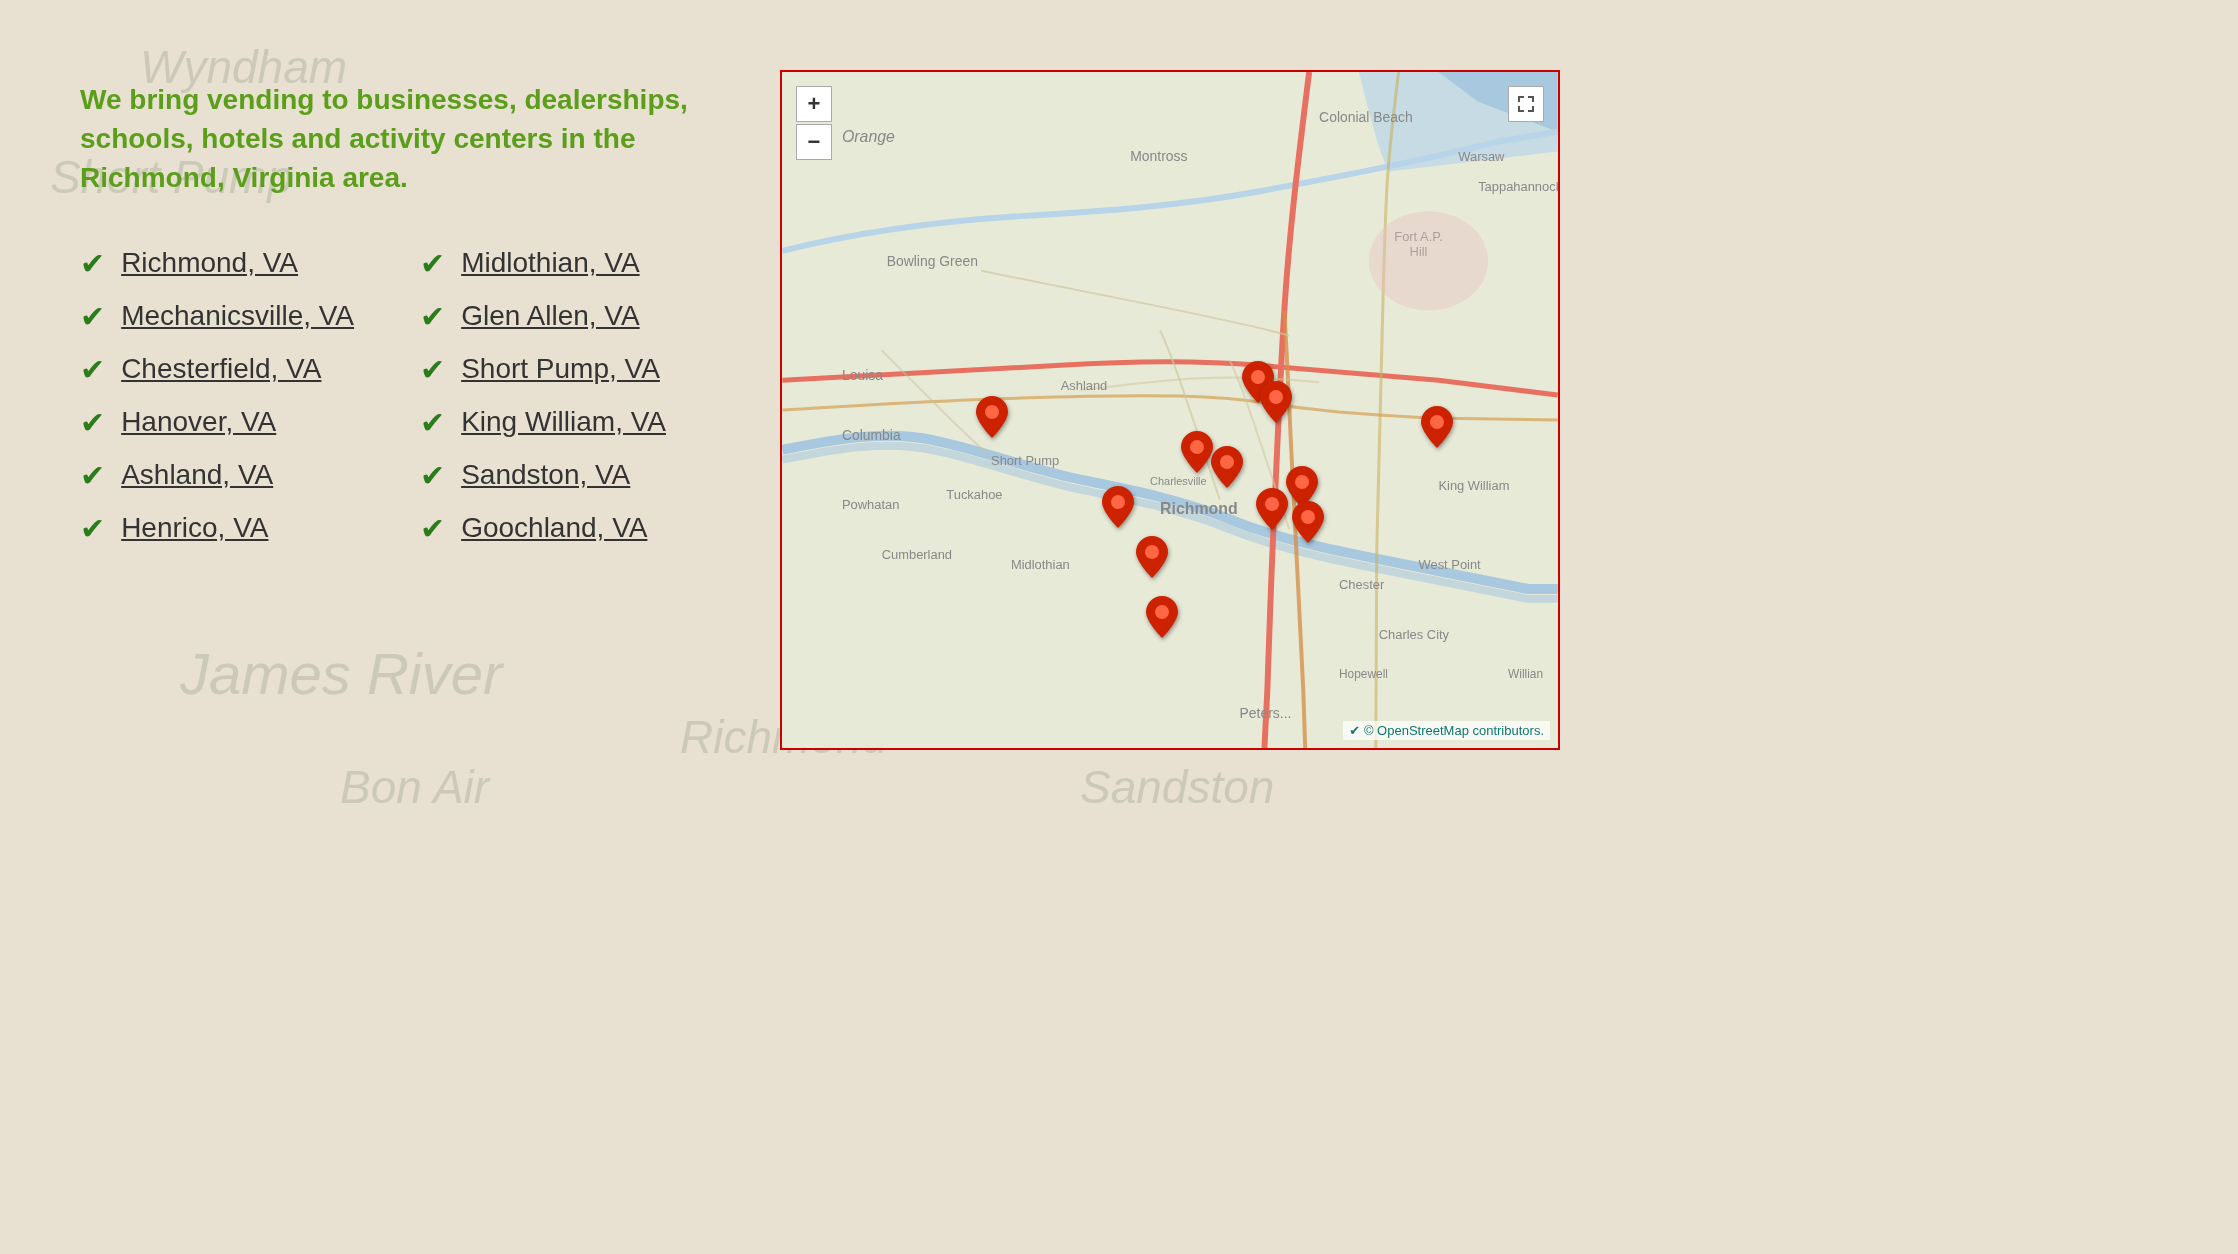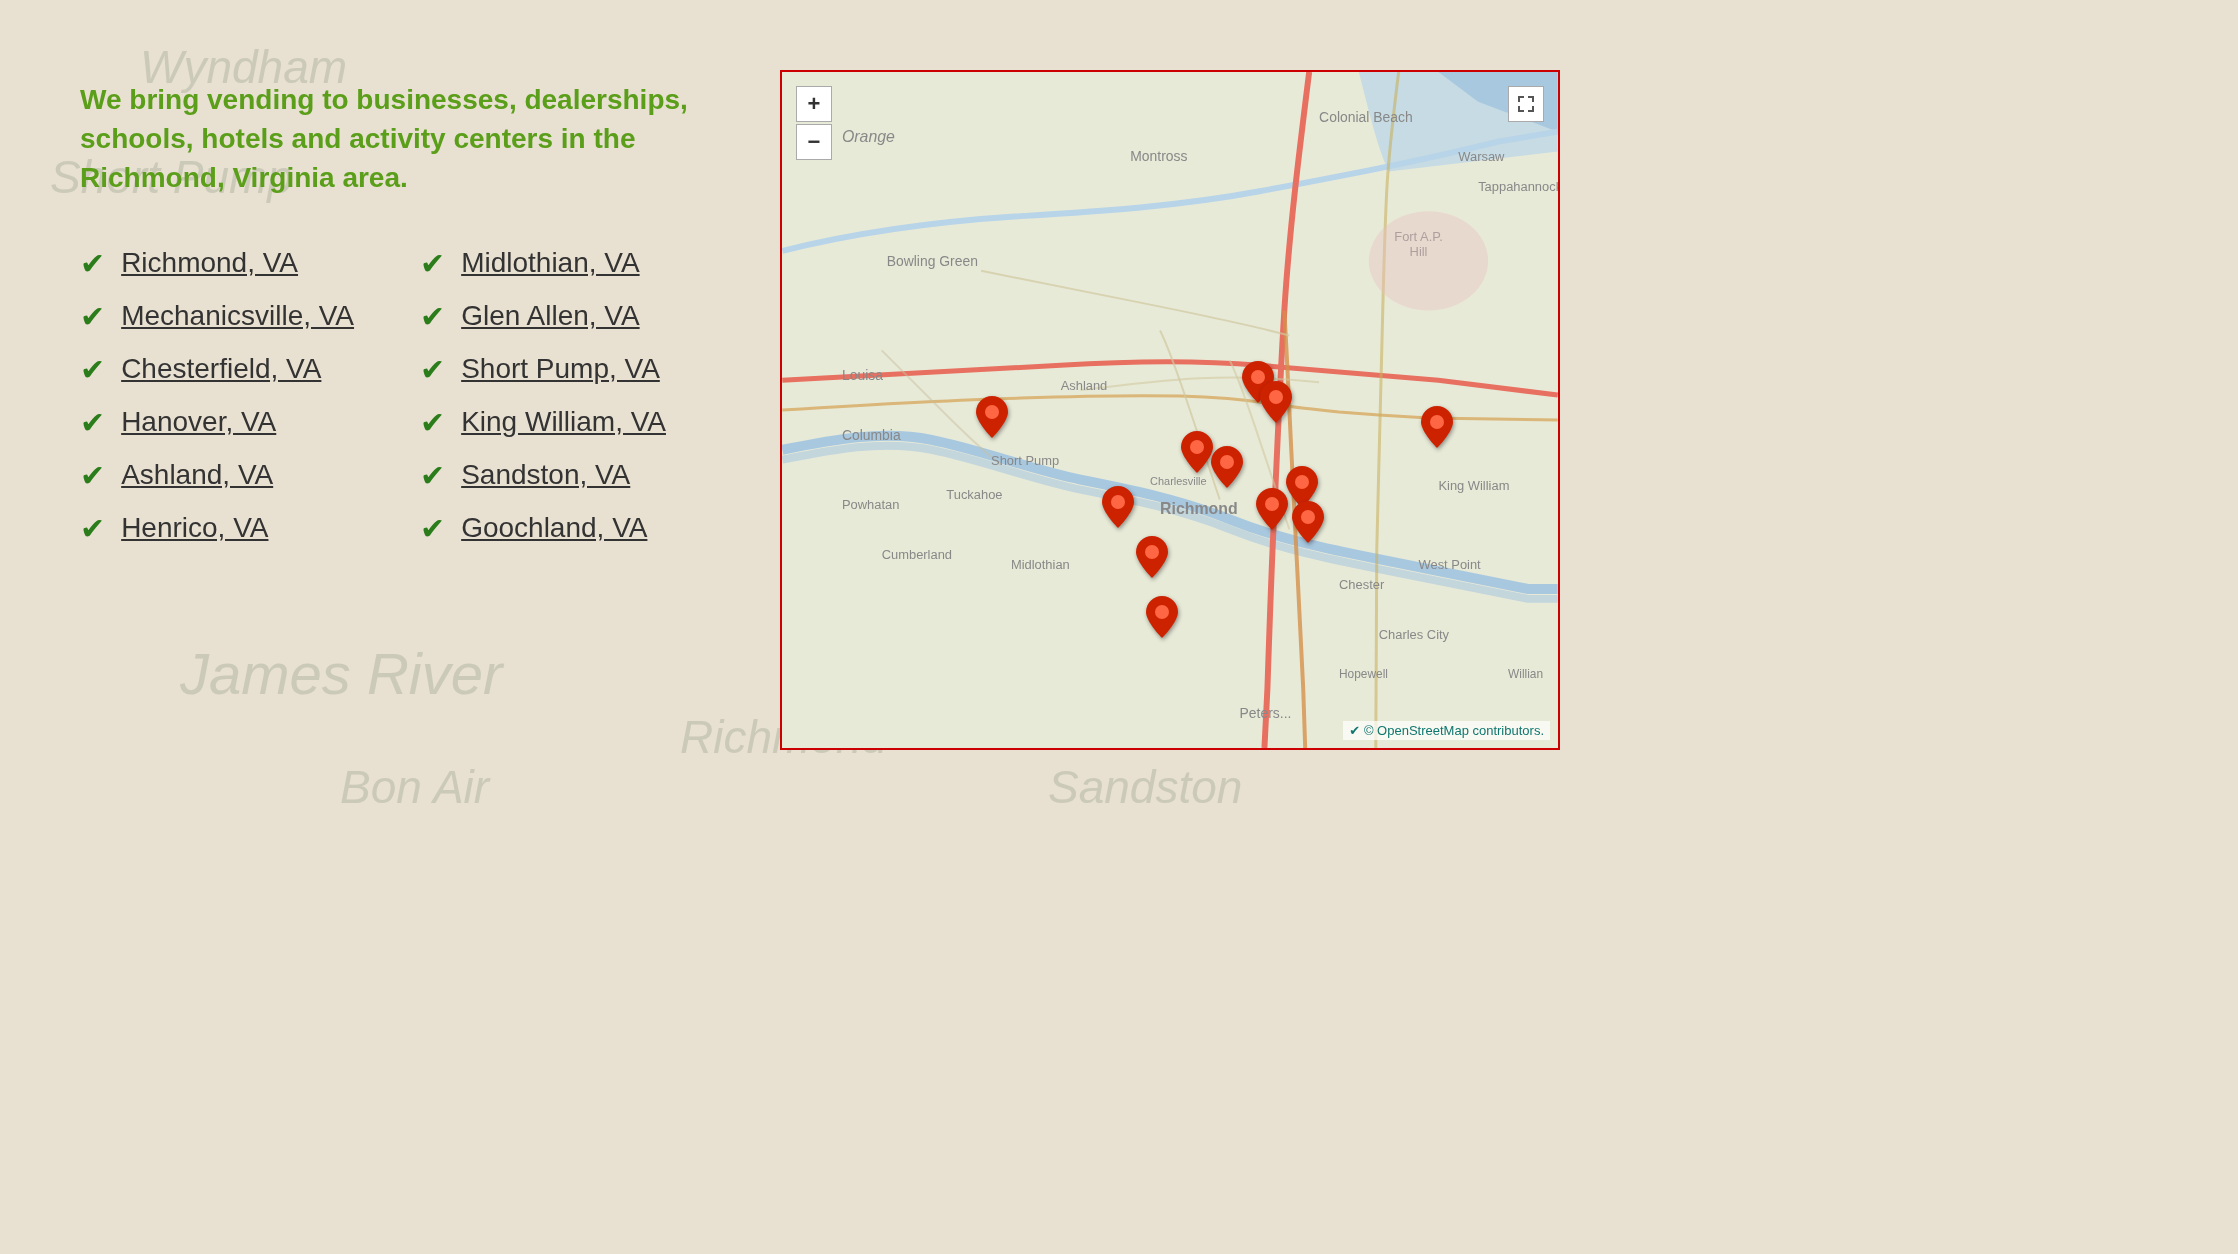--- a/index.html
+++ b/index.html
@@ -193,21 +193,21 @@
 </head>
 <body>
 
 <div class="bg-map"></div>
 
 <span class="bg-label" style="top:40px;left:140px">Wyndham</span>
 <span class="bg-label" style="top:150px;left:50px">Short Pump</span>
 <span class="bg-label" style="top:640px;left:180px;font-style:italic;font-size:58px">James River</span>
 <span class="bg-label" style="top:760px;left:340px">Bon Air</span>
 <span class="bg-label" style="top:710px;left:680px">Richmond</span>
-<span class="bg-label" style="top:760px;left:1048px">Sandston</span>
+<span class="bg-label" style="top:760px;left:1080px">Sandston</span>
 
 <div class="main-layout">
 
   <div class="left-panel">
 
 
     <p class="subtitle">We bring vending to businesses, dealerships, schools, hotels and activity centers in the Richmond, Virginia area.</p>
 
 
     <div class="location-list">

